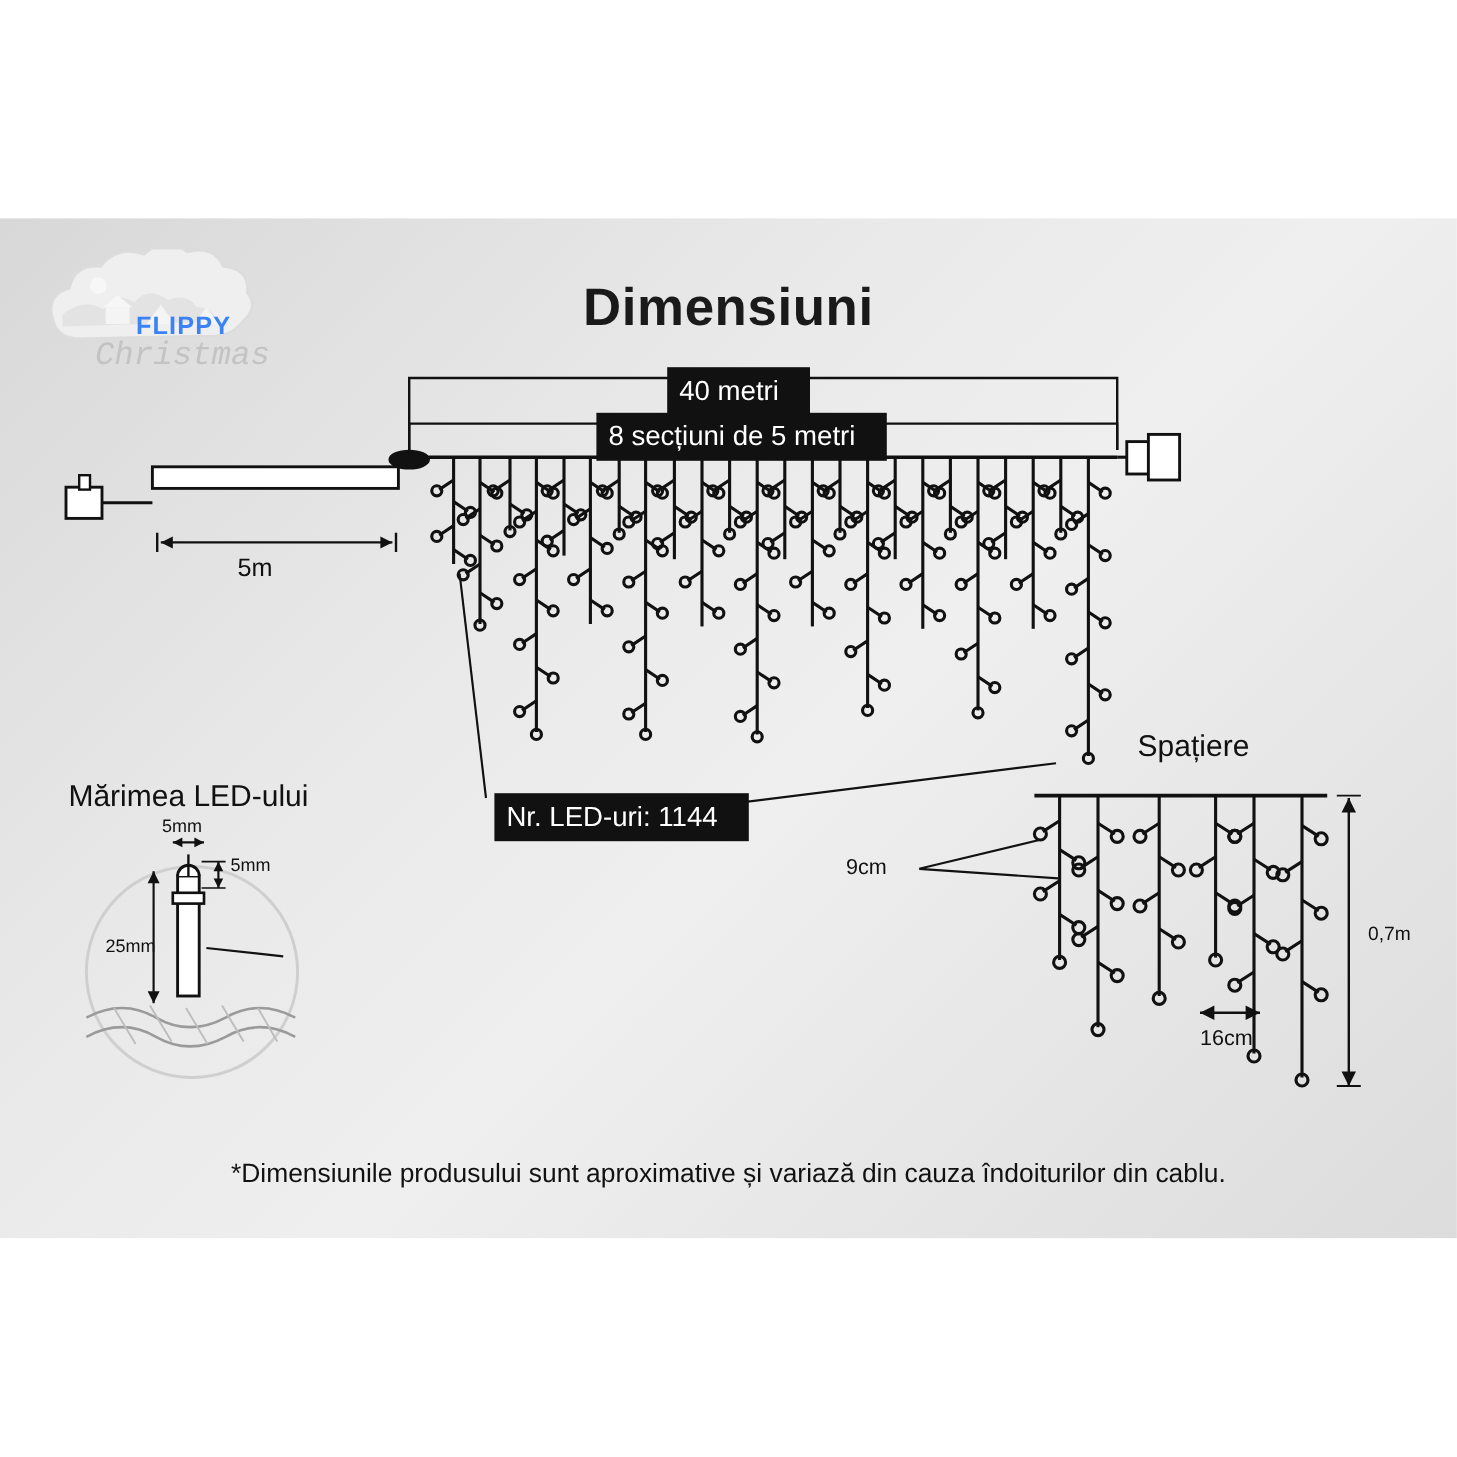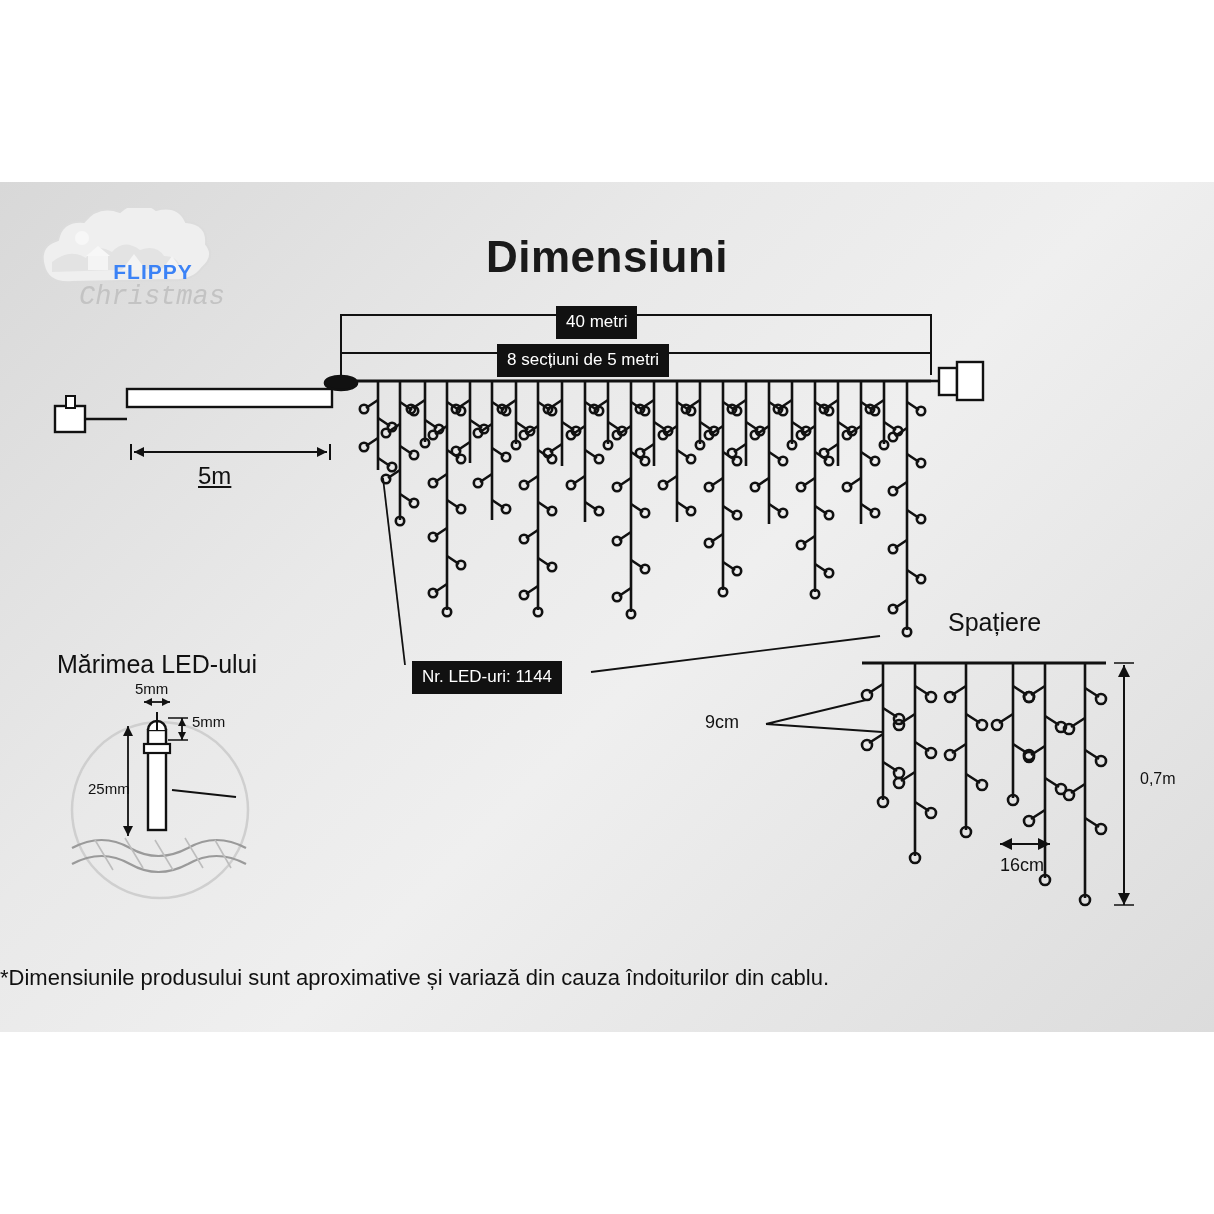--- a/index.html
+++ b/index.html
@@ -21,32 +21,32 @@
 
   svg.draw{position:absolute;left:0;top:0;width:1214px;height:1214px;overflow:visible;}
 
   .title{
     position:absolute;left:0;top:232px;width:1214px;text-align:center;
     font-size:44px;color:#1a1a1a;letter-spacing:0.5px;font-weight:bold;
   }
 
   .tag{
     position:absolute;background:#111;color:#fff;
-    font-size:17px;line-height:1.28;
-    padding:5px 10px 6px 10px;white-space:nowrap;
+    font-size:23px;line-height:1.28;
+    padding:5px 26px 6px 10px;white-space:nowrap;
   }
   .tag.multi{white-space:normal;}
 
   .plain{
     position:absolute;color:#111;font-size:19px;white-space:nowrap;
   }
   .small{font-size:15px;}
 
   .footnote{
-    position:absolute;left:0;top:965px;width:1214px;
+    position:absolute;left:0;top:965px;width:1214px;text-align:center;
     font-size:22px;color:#111;
   }
 
   .logo{
     position:absolute;left:22px;top:208px;width:230px;height:130px;
   }
   .logo .l1{
     position:absolute;left:56px;top:52px;width:150px;text-align:center;
     font-size:21px;color:#3b82f6;letter-spacing:1px;font-weight:bold;
   }
@@ -395,21 +395,21 @@
 
   <div class="title">Dimensiuni</div>
 
   <div class="tag" style="left:556px;top:306px;">40 metri</div>
   <div class="tag" style="left:497px;top:344px;">8 secțiuni de 5 metri</div>
 
 
   <div class="tag" style="left:412px;top:661px;">Nr. LED-uri: 1144</div>
 
 
-  <div class="plain" style="left:198px;top:462px;font-size:24px;text-decoration:underline;">5m</div>
+  <div class="plain" style="left:198px;top:462px;font-size:21px;">5m</div>
   <div class="plain" style="left:57px;top:650px;font-size:25px;">Mărimea LED-ului</div>
   <div class="plain small" style="left:135px;top:680px;">5mm</div>
   <div class="plain small" style="left:192px;top:713px;">5mm</div>
   <div class="plain small" style="left:88px;top:780px;">25mm</div>
 
   <div class="plain" style="left:948px;top:608px;font-size:25px;">Spațiere</div>
   <div class="plain" style="left:705px;top:712px;font-size:18px;">9cm</div>
   <div class="plain" style="left:1000px;top:855px;font-size:18px;">16cm</div>
   <div class="plain" style="left:1140px;top:770px;font-size:16px;">0,7m</div>
 

